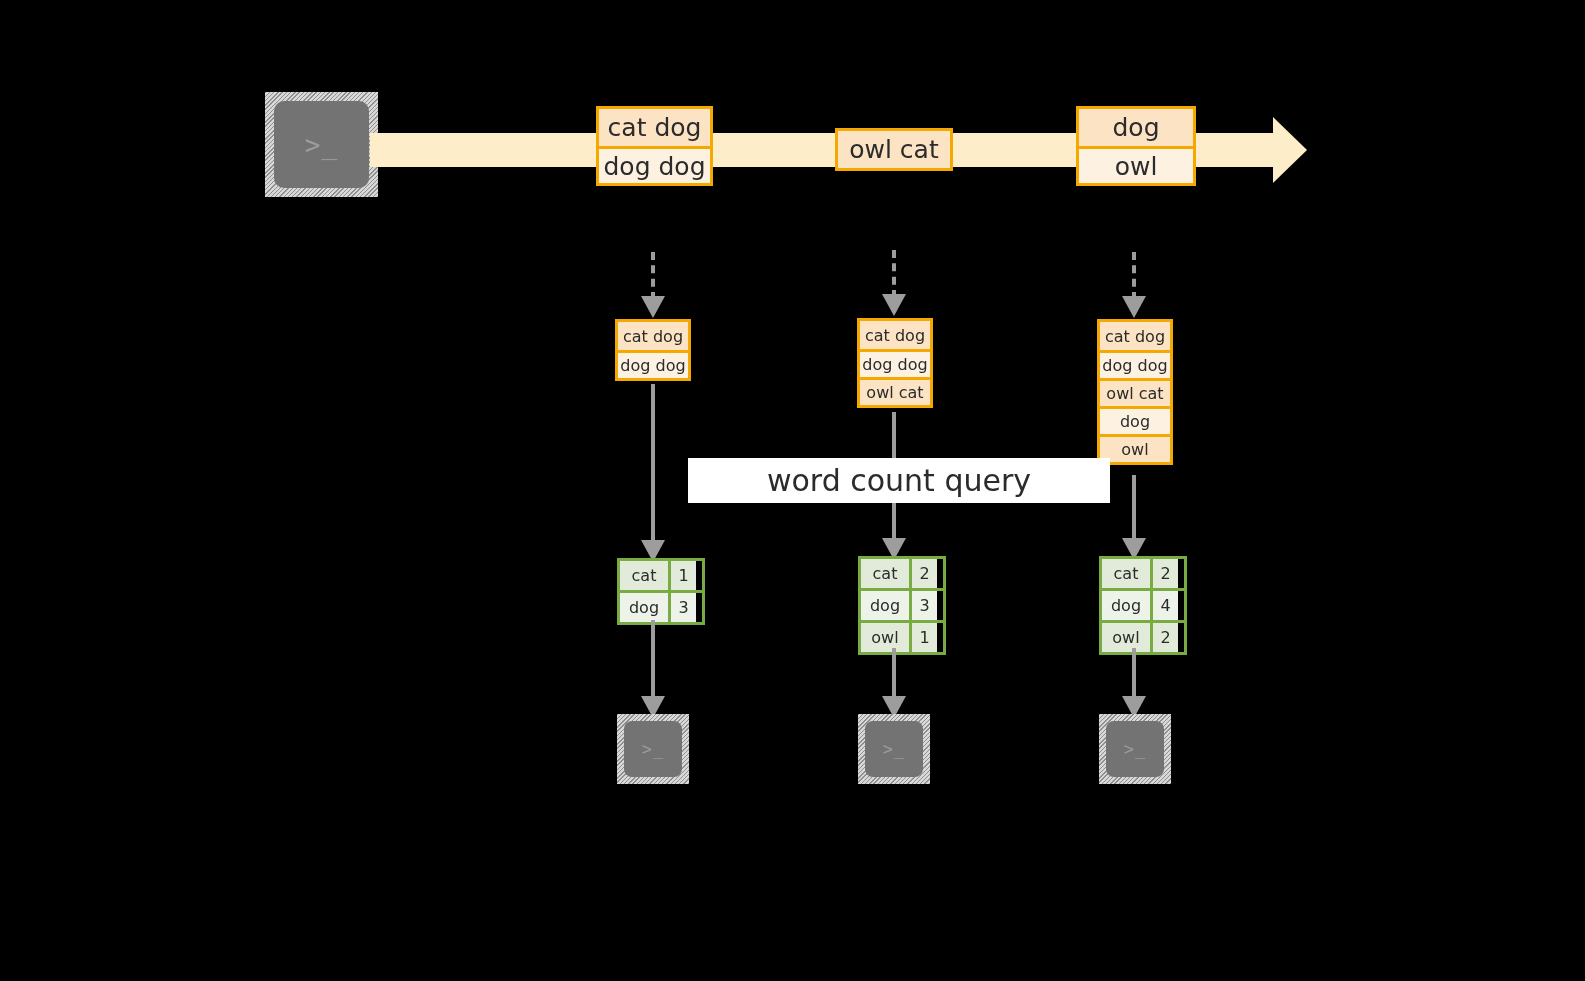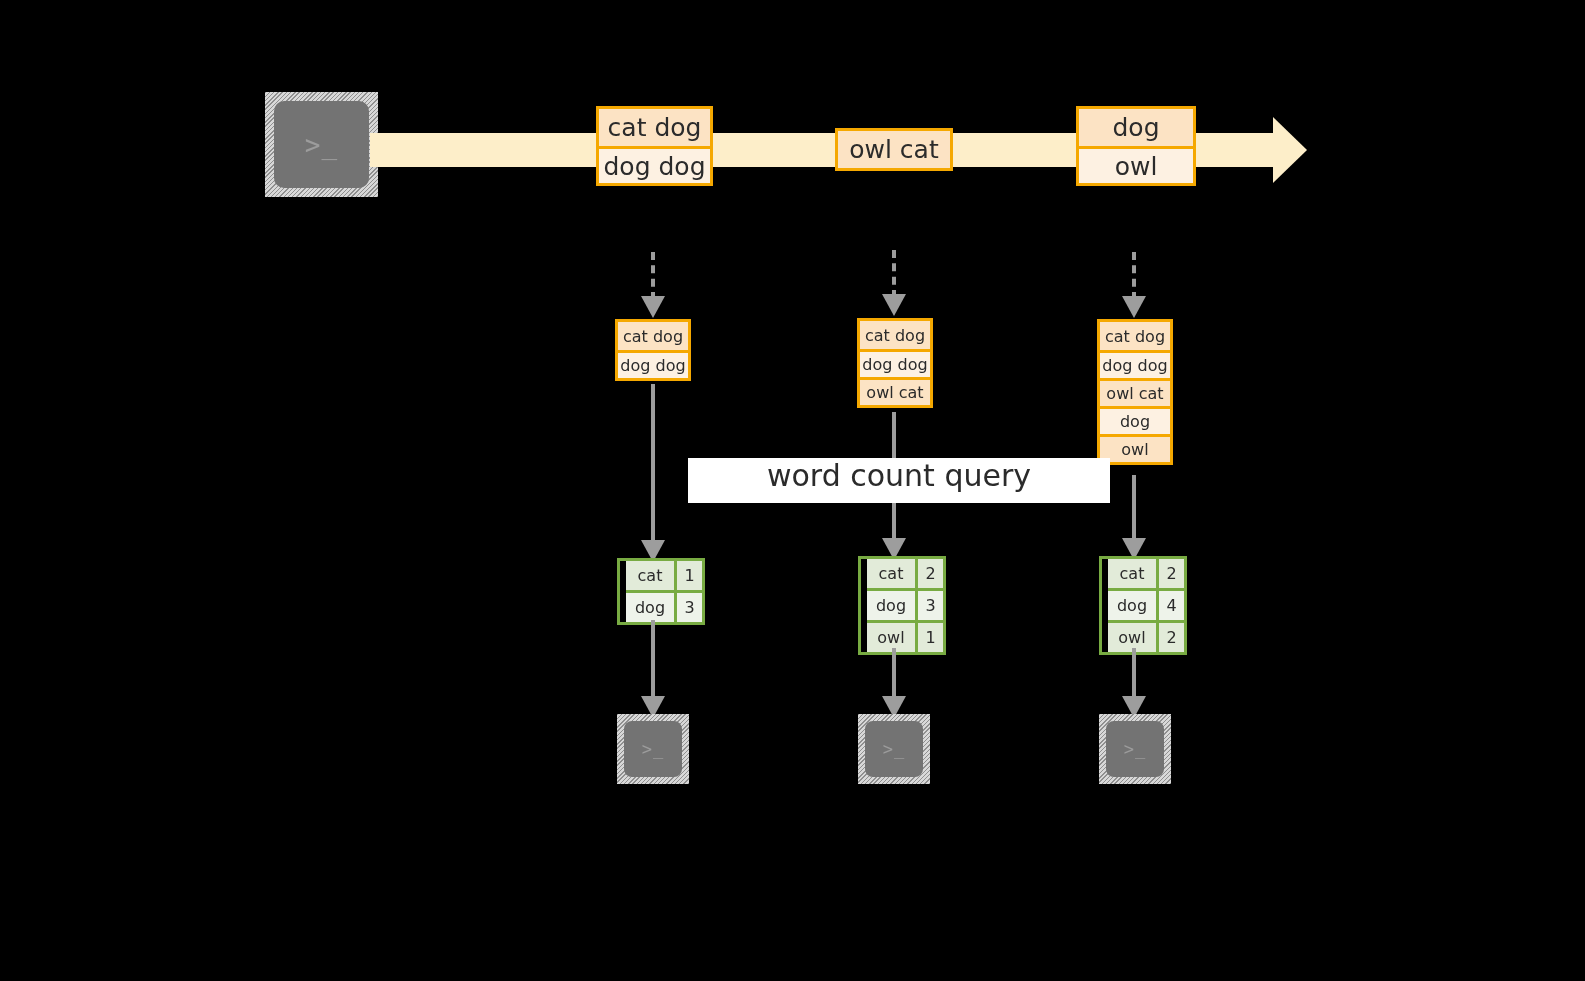--- a/index.html
+++ b/index.html
@@ -86,21 +86,20 @@
   
   .obox.mid .ocell { height: 28px; font-size: 16px; }
 
   
   .gbox {
     position: absolute;
     box-sizing: border-box;
     border: 3px solid #78ab42;
     display: flex;
     flex-direction: column;
-    align-items: flex-end;
   }
   .grow {
     display: flex;
     height: 29px;
   }
   .grow + .grow { border-top: 3px solid #78ab42; }
   .gcell {
     box-sizing: border-box;
     display: flex;
     align-items: center;
@@ -141,20 +140,21 @@
     border-left: 12px solid transparent;
     border-right: 12px solid transparent;
     border-top: 22px solid #9d9d9d;
   }
 
   
   .banner {
     position: absolute;
     background: #ffffff;
     display: flex;
+    align-items: center;
     justify-content: center;
   }
   .banner span {
     font-size: 30px;
     color: #2b2b2b;
     white-space: nowrap;
   }
 </style>
 </head>
 <body>

